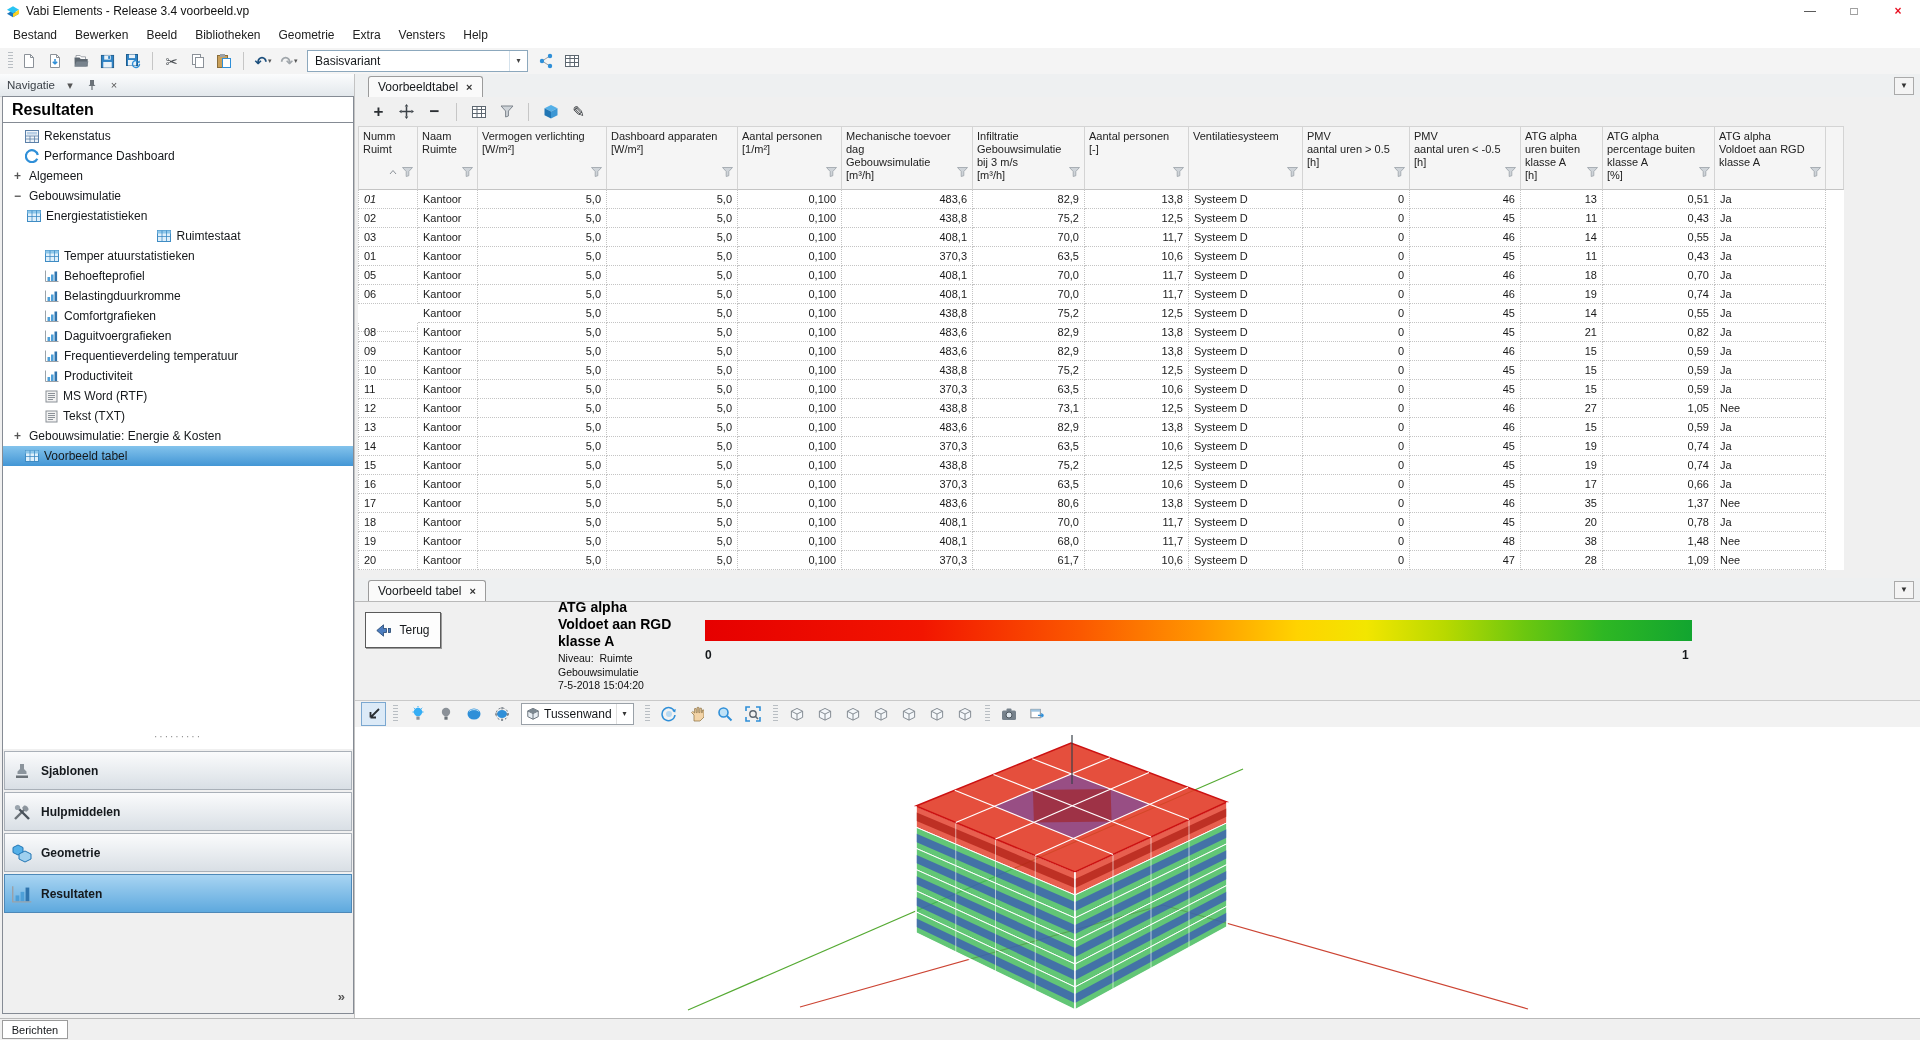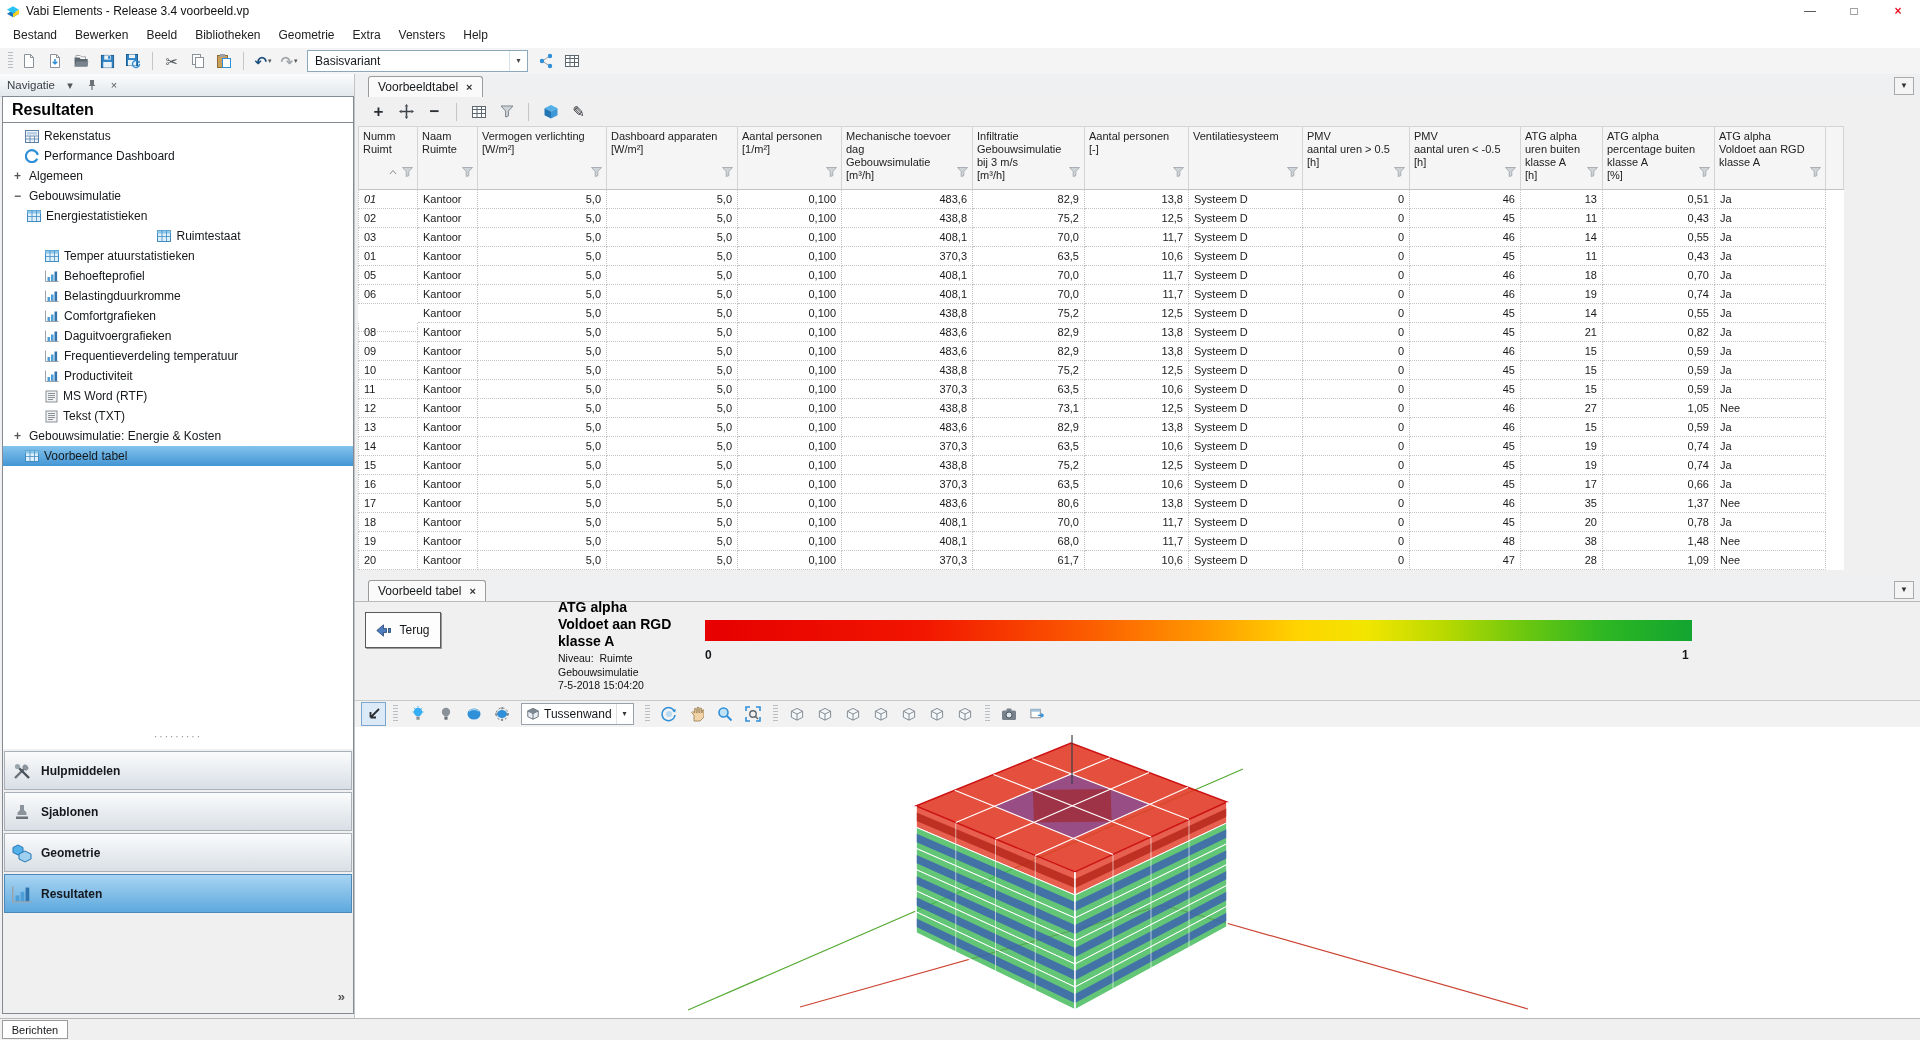--- a/index.html
+++ b/index.html
@@ -384,36 +384,36 @@
             </svg>
           </span>
           <span class="tree-label">Voorbeeld tabel</span>
         </div>
       </div>
     <div class="splitter">·········</div>
     <div class="nav-buttons">
         <div class="nav-btn">
           <span class="ic">
             <svg width="20" height="20" viewBox="0 0 20 20">
+              <path d="M8 3h4v5l2.5 2.5V13h-9v-2.5L8 8z" fill="#8b949c"></path>
+              <rect x="4" y="14.5" width="12" height="2.5" fill="#6b7278"></rect>
+            </svg>
+          </span>
+          <span class="nav-btn-label">Sjablonen</span>
+        </div>
+        <div class="nav-btn">
+          <span class="ic">
+            <svg width="20" height="20" viewBox="0 0 20 20">
               <path d="M3 17L13 7" stroke="#6b7278" stroke-width="2.4"></path>
               <path d="M12 3.5a4 4 0 0 1 4.5 4.5L14 10l-4-4z" fill="#8b949c"></path>
               <path d="M17 17L7 7" stroke="#49525a" stroke-width="2.4"></path>
               <circle cx="5.5" cy="5.5" r="2.6" fill="#9aa4ad"></circle>
             </svg>
           </span>
           <span class="nav-btn-label">Hulpmiddelen</span>
-        </div>
-        <div class="nav-btn">
-          <span class="ic">
-            <svg width="20" height="20" viewBox="0 0 20 20">
-              <path d="M8 3h4v5l2.5 2.5V13h-9v-2.5L8 8z" fill="#8b949c"></path>
-              <rect x="4" y="14.5" width="12" height="2.5" fill="#6b7278"></rect>
-            </svg>
-          </span>
-          <span class="nav-btn-label">Sjablonen</span>
         </div>
         <div class="nav-btn">
           <span class="ic">
             <svg width="20" height="20" viewBox="0 0 20 20">
               <path d="M6 2l5 2.5v5L6 12 1 9.5v-5z" fill="#54b0e8" stroke="#2276b4"></path>
               <path d="M13 8l6 3v5l-6 3-6-3v-5z" fill="#9fd0ef" stroke="#2276b4"></path>
             </svg>
           </span>
           <span class="nav-btn-label">Geometrie</span>
         </div>

